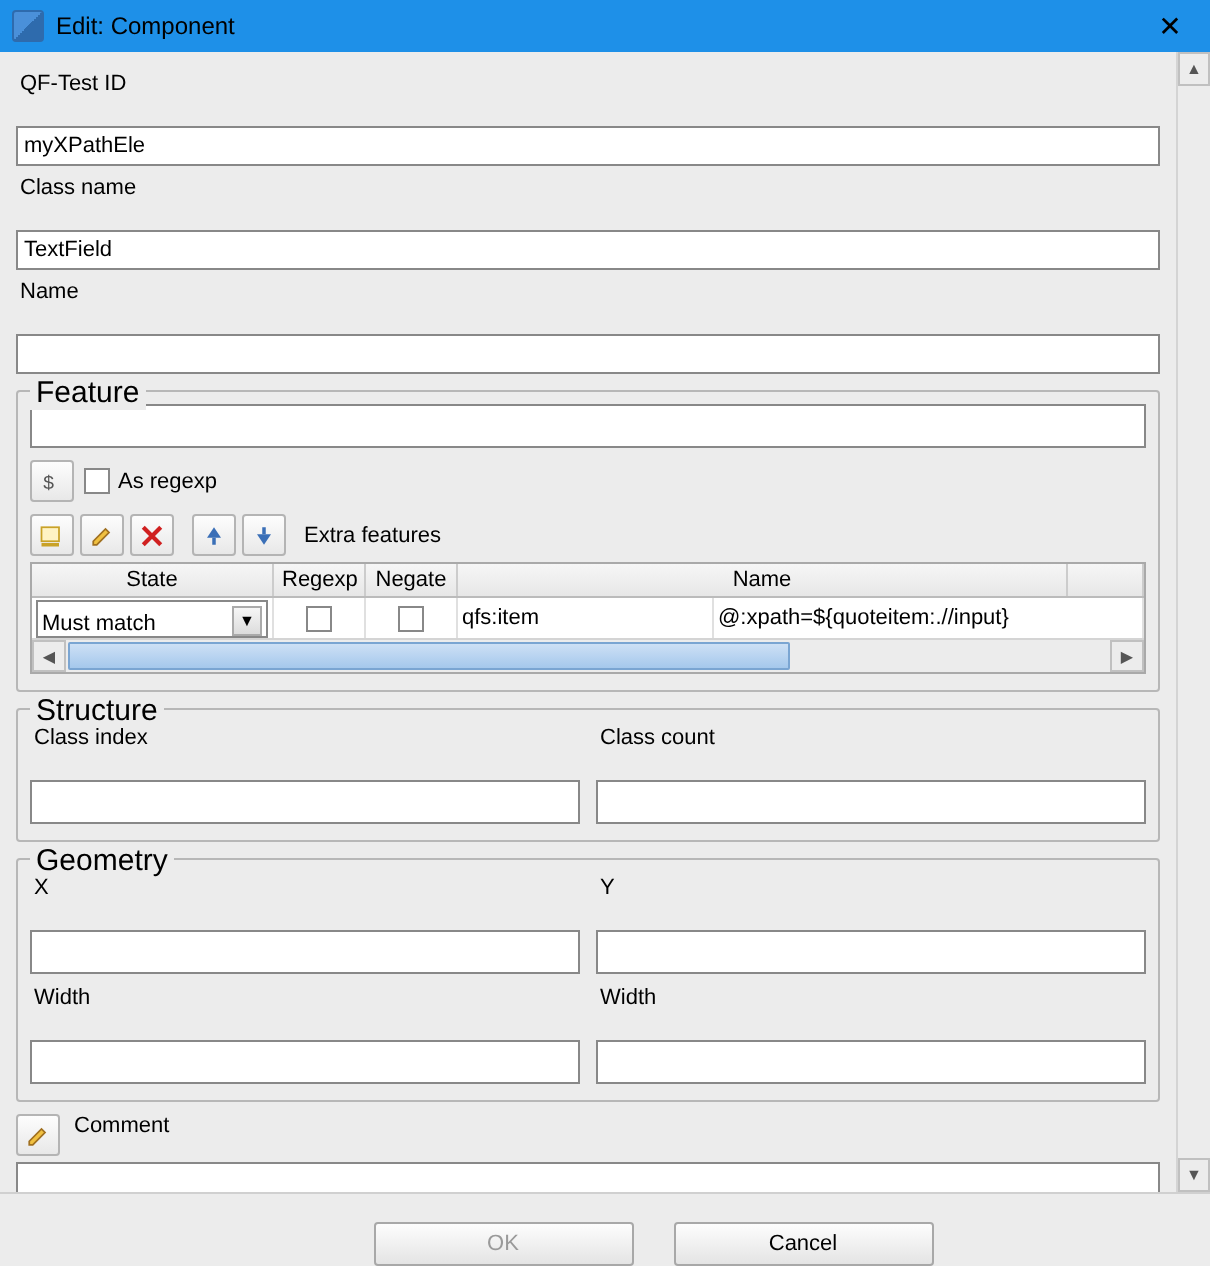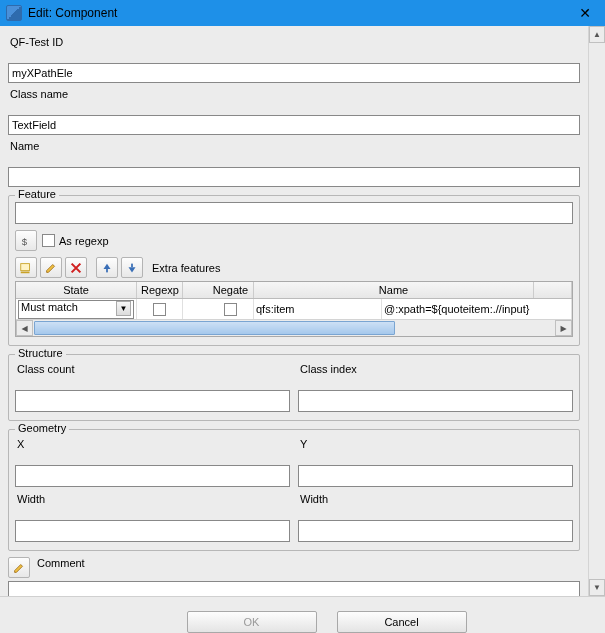--- a/index.html
+++ b/index.html
@@ -10,41 +10,41 @@
 .close-btn { width: 40px; height: 26px; display: flex; align-items: center; justify-content: center; font-size: 14px; cursor: pointer; }
 .content-wrap { display: flex; height: 570px; background: #ececec; }
 .content { flex: 1; padding: 8px 8px 0 8px; overflow: hidden; }
 .vscroll { width: 17px; background: #ececec; border-left: 1px solid #d4d4d4; display: flex; flex-direction: column; }
 .vscroll .arr { height: 17px; background: #ececec; border: 1px solid #c0c0c0; display: flex; align-items: center; justify-content: center; font-size: 8px; color: #555; cursor: pointer; }
 .vscroll .track { flex: 1; }
 .lbl { display: block; margin: 2px 0 15px 2px; font-size: 11px; color: #000; }
 .txtin { width: 100%; height: 20px; border: 1px solid #888; background: #fff; padding: 1px 3px; font-family: inherit; font-size: 11px; }
 .txtin.tall { height: 22px; }
 .fieldset-wrap { border: 1px solid #b7b7b7; border-radius: 2px; margin: 8px 0 6px 0; padding: 6px 6px 8px 6px; position: relative; }
-.fieldset-wrap > .legend { position: absolute; top: -8px; left: 6px; background: #ececec; padding: 0 3px; font-size: 11px; }
+.fieldset-wrap > .legend { position: absolute; top: -8px; left: 6px; background: #ececec; padding: 0 3px; font-size: 15px; }
 .row { display: flex; gap: 8px; }
 .col { flex: 1; }
 .chk-row { display: flex; align-items: center; gap: 4px; margin-top: 6px; }
 .iconbtn { width: 22px; height: 21px; border: 1px solid #b4b4b4; background: linear-gradient(#fdfdfd,#e8e8e8); border-radius: 2px; display: inline-flex; align-items: center; justify-content: center; cursor: pointer; margin-right: 1px; }
 .iconbtn svg { width: 14px; height: 14px; }
 .toolbar-row { display: flex; align-items: center; gap: 2px; margin: 6px 0 3px 0; }
 .grid { border: 1px solid #a9a9a9; background: #fff; }
 .grid-head { display: flex; background: linear-gradient(#f6f6f6,#e7e7e7); border-bottom: 1px solid #bbb; }
 .grid-head .gh { border-right: 1px solid #ccc; padding: 2px 4px; text-align: center; font-size: 11px; }
 .grid-row { display: flex; height: 20px; align-items: stretch; }
 .grid-row .gc { border-right: 1px solid #e0e0e0; display: flex; align-items: center; justify-content: center; padding: 0 2px; overflow: hidden; white-space: nowrap; }
 .gc.left { justify-content: flex-start; }
 .gh.c0, .gc.c0 { width: 121px; }
 .gh.c1, .gc.c1 { width: 46px; }
-.gh.c2, .gc.c2 { width: 46px; margin-left: 25px; }
+.gh.c2, .gc.c2 { width: 46px; }
 .gh.c3 { flex: 1; }
 .gc.c3a { width: 128px; }
 .gc.c3b { flex: 1; }
 .gh.c4 { width: 38px; }
-.dd { width: 100%; height: 19px; border: 1px solid #888; background: #fff; font-size: 11px; display: flex; align-items: flex-start; padding: 0 2px; cursor: pointer; }
+.dd { width: 100%; height: 19px; border: 1px solid #888; background: #fff; font-size: 11px; display: flex; align-items: flex-end; padding: 0 2px; cursor: pointer; }
 .dd .arrd { margin-left: auto; width: 15px; height: 15px; border: 1px solid #aaa; background: linear-gradient(#f6f6f6,#dcdcdc); display: flex; align-items: center; justify-content: center; font-size: 8px; }
 .chkb { width: 13px; height: 13px; border: 1px solid #888; background: #fff; cursor: pointer; }
 .hscroll { height: 17px; display: flex; background: #ececec; border-top: 1px solid #d4d4d4; }
 .hscroll .harr { width: 17px; border: 1px solid #c0c0c0; background: #ececec; display: flex; align-items: center; justify-content: center; font-size: 8px; color: #555; cursor: pointer; }
 .hscroll .hthumb { flex: 0 0 65%; background: linear-gradient(#cde0f5,#a5c8ec); border: 1px solid #7aa5d2; border-radius: 1px; margin: 1px; }
 .hscroll .htrack { flex: 1; }
 .footer { height: 37px; background: #ececec; border-top: 1px solid #d0d0d0; display: flex; align-items: flex-end; justify-content: center; gap: 20px; padding-left: 48px; }
 .fbtn { width: 130px; height: 22px; border: 1px solid #a8a8a8; background: linear-gradient(#fdfdfd,#e4e4e4); border-radius: 2px; font-size: 11px; cursor: pointer; }
 .fbtn:disabled { color: #9a9a9a; cursor: default; }
 .textarea-like { width: 100%; height: 24px; border: 1px solid #888; background: #fff; padding: 1px 3px; font-family: inherit; font-size: 11px; }
@@ -145,25 +145,25 @@
           <div class="htrack"></div>
           <div class="harr">▶</div>
         </div>
       </div>
     </div>
 
     <div class="fieldset-wrap">
       <span class="legend">Structure</span>
       <div class="row">
         <div class="col">
+          <label class="lbl">Class index</label>
+          <input class="txtin tall" value="" style="">
+        </div>
+        <div class="col">
           <label class="lbl">Class count</label>
-          <input class="txtin tall" value="" style="">
-        </div>
-        <div class="col">
-          <label class="lbl">Class index</label>
           <input class="txtin tall" value="" style="">
         </div>
       </div>
     </div>
 
     <div class="fieldset-wrap">
       <span class="legend">Geometry</span>
       <div class="row">
         <div class="col">
           <label class="lbl">X</label>

